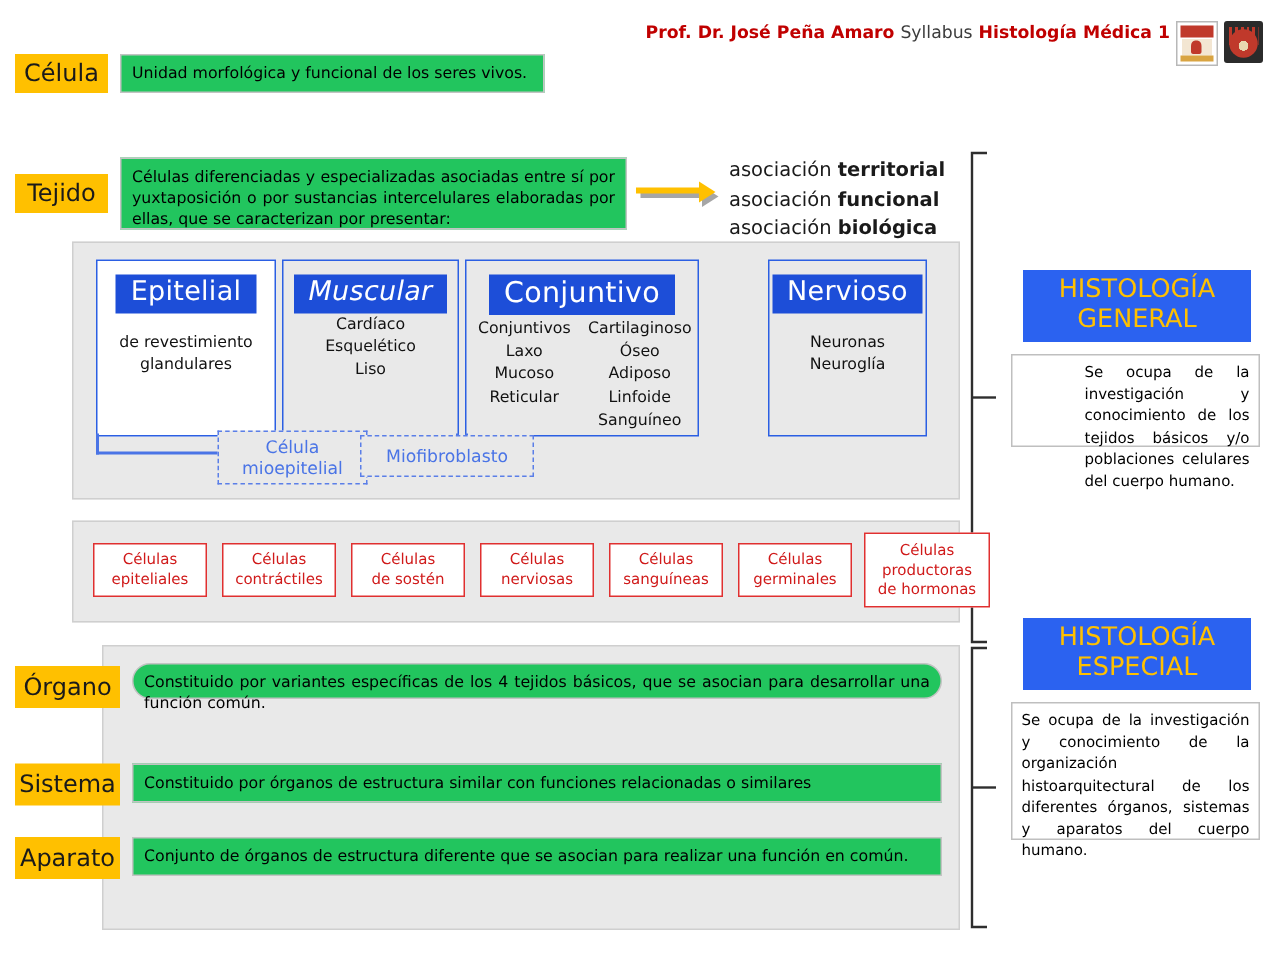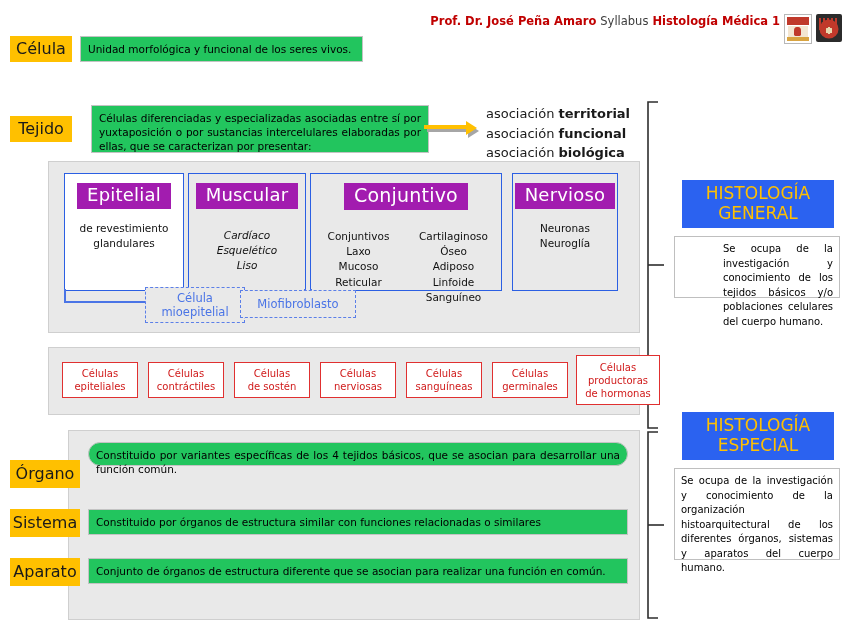--- a/index.html
+++ b/index.html
@@ -42,21 +42,21 @@
   }
 
   
   .gpanel{background:#e9e9e9;border:1px solid #cfcfcf;}
 
   
   .tbox{border:1.6px solid #2b5fe3;}
   .tbox.white{background:#ffffff;}
   .tbox.gray{background:#e9e9e9;}
   .thead{
-    background:#a21caf;color:#ffffff;font-size:19px;line-height:1;
+    background:#1d4ed8;color:#ffffff;font-size:19px;line-height:1;
     padding:3px 10px 5px 10px;display:inline-block;letter-spacing:.2px;
   }
   .tbody{font-size:10.5px;line-height:1.45;text-align:center;color:#111;}
   .tcols{display:flex;justify-content:space-around;width:100%;}
 
   
   .dbox{
     border:1.6px dashed #5b7fe8;background:#e9e9e9;color:#4a74e6;
     font-size:11.5px;line-height:1.25;text-align:center;
     display:flex;align-items:center;justify-content:center;
@@ -102,21 +102,21 @@
   <span class="logo logo-fm">
     <span class="lf-rays"></span>
       <span class="lf-sun"></span>
   </span>
 </div>
 
 <div class="abs ylabel" style="left:10px;top:36px;width:62px;height:26px;">Célula</div>
 <div class="abs wbox" style="left:80px;top:36px;width:283px;height:26px;display:flex;align-items:center;text-align:left;">Unidad morfológica y funcional de los seres vivos.</div>
 
 <div class="abs ylabel" style="left:10px;top:116px;width:62px;height:26px;">Tejido</div>
-<div class="abs wbox" style="left:80px;top:105px;width:338px;height:48px;margin-left:11px;">Células diferenciadas y especializadas asociadas entre sí por yuxtaposición o por sustancias intercelulares elaboradas por ellas, que se caracterizan por presentar:</div>
+<div class="abs wbox" style="left:80px;top:105px;width:338px;height:48px;">Células diferenciadas y especializadas asociadas entre sí por yuxtaposición o por sustancias intercelulares elaboradas por ellas, que se caracterizan por presentar:</div>
 
 <div class="abs" style="left:424px;top:120px;width:56px;height:16px;">
   <span class="arrow-shadow" style="left:3px;top:8px;width:44px;height:4px;"></span>
   <span class="arrow-shadow" style="left:44px;top:4px;width:0;height:0;background:transparent;border-top:7px solid transparent;border-bottom:7px solid transparent;border-left:11px solid #a6a6a6;"></span>
   <span class="arrow-shaft" style="left:0px;top:5px;width:44px;height:4px;"></span>
   <span class="arrow-shaft" style="left:42px;top:1px;width:0;height:0;background:transparent;border-top:7px solid transparent;border-bottom:7px solid transparent;border-left:11px solid #ffc000;"></span>
 </div>
 
 <div class="abs assoc" style="left:486px;top:104px;width:160px;">
   <div>
@@ -141,35 +141,35 @@
   <div style="text-align:center;margin-top:9px;">
     <span class="thead" style="font-size:18px;">Epitelial</span>
   </div>
   <div class="tbody" style="margin-top:12px;">
     <div>de revestimiento</div>
     <div>glandulares</div>
   </div>
 </div>
 
 <div class="abs tbox gray" style="left:188px;top:173px;width:118px;height:118px;">
-  <div style="text-align:center;margin-top:9px;">
+  <div style="text-align:center;margin-top:9px;font-style:italic;">
     <span class="thead" style="font-size:18px;">Muscular</span>
   </div>
-  <div class="tbody" style="margin-top:19px;font-style:italic;">
+  <div class="tbody" style="margin-top:0;">
     <div>Cardíaco</div>
     <div>Esquelético</div>
     <div>Liso</div>
   </div>
 </div>
 
-<div class="abs tbox gray" style="left:310px;top:173px;width:192px;height:118px;">
+<div class="abs tbox gray" style="left:310px;top:173px;width:156px;height:118px;">
   <div style="text-align:center;margin-top:9px;">
     <span class="thead" style="font-size:19px;">Conjuntivo</span>
   </div>
-  <div class="tbody tcols" style="margin-top:19px;">
+  <div class="tbody tcols" style="margin-top:2px;">
     <div style="width:50%;">
       <div>Conjuntivos</div>
       <div>Laxo</div>
       <div>Mucoso</div>
       <div>Reticular</div>
     </div>
     <div style="width:50%;">
       <div>Cartilaginoso</div>
       <div>Óseo</div>
       <div>Adiposo</div>
@@ -252,20 +252,20 @@
 </div>
 <div class="abs hist-body" style="left:674px;top:468px;width:166px;height:92px;">Se ocupa de la investigación y conocimiento de la organización histoarquitectural de los diferentes órganos, sistemas y aparatos del cuerpo humano.</div>
 
 <svg class="abs" style="left:644px;top:430px;width:26px;height:190px;">
   <path d="M14 2 L4 2 L4 188 L14 188" fill="none" stroke="#2e2e2e" stroke-width="1.6"></path>
   <path d="M4 95 L20 95" fill="none" stroke="#2e2e2e" stroke-width="1.6"></path>
 </svg>
 
 <div class="abs gpanel" style="left:68px;top:430px;width:572px;height:190px;"></div>
 
-<div class="abs ylabel" style="left:10px;top:460px;width:70px;height:28px;">Órgano</div>
+<div class="abs ylabel" style="left:10px;top:444px;width:70px;height:28px;">Órgano</div>
 <div class="abs wbox" style="left:88px;top:442px;width:540px;height:24px;border-radius:16px;">Constituido por variantes  específicas de los 4 tejidos básicos, que se asocian para desarrollar una función común.</div>
 
 <div class="abs ylabel" style="left:10px;top:509px;width:70px;height:28px;">Sistema</div>
 <div class="abs wbox" style="left:88px;top:509px;width:540px;height:26px;display:flex;align-items:center;text-align:left;">Constituido por órganos de estructura  similar con  funciones relacionadas o  similares</div>
 
 <div class="abs ylabel" style="left:10px;top:558px;width:70px;height:28px;">Aparato</div>
 <div class="abs wbox" style="left:88px;top:558px;width:540px;height:26px;display:flex;align-items:center;text-align:left;">Conjunto de órganos de estructura diferente que se asocian para realizar una función en común.</div>
 
 </body></html>

